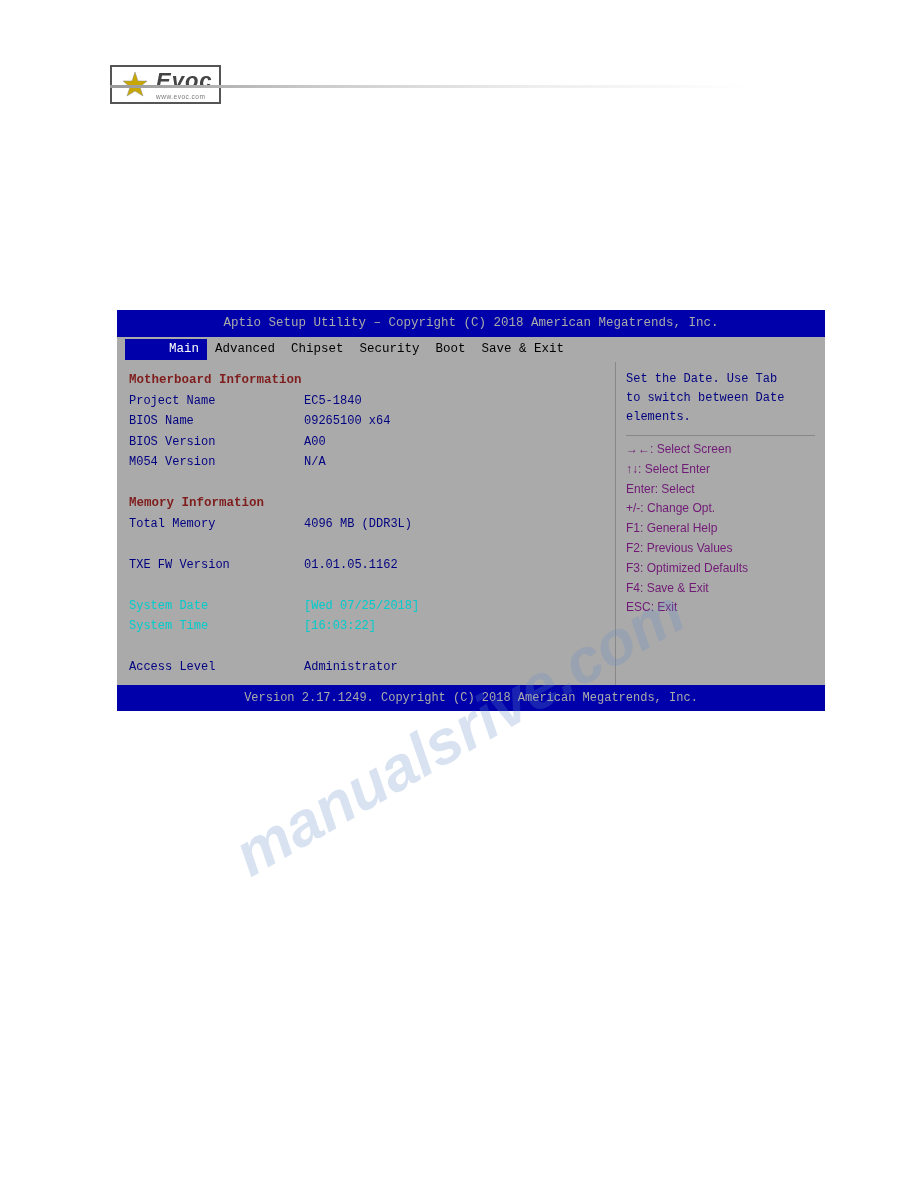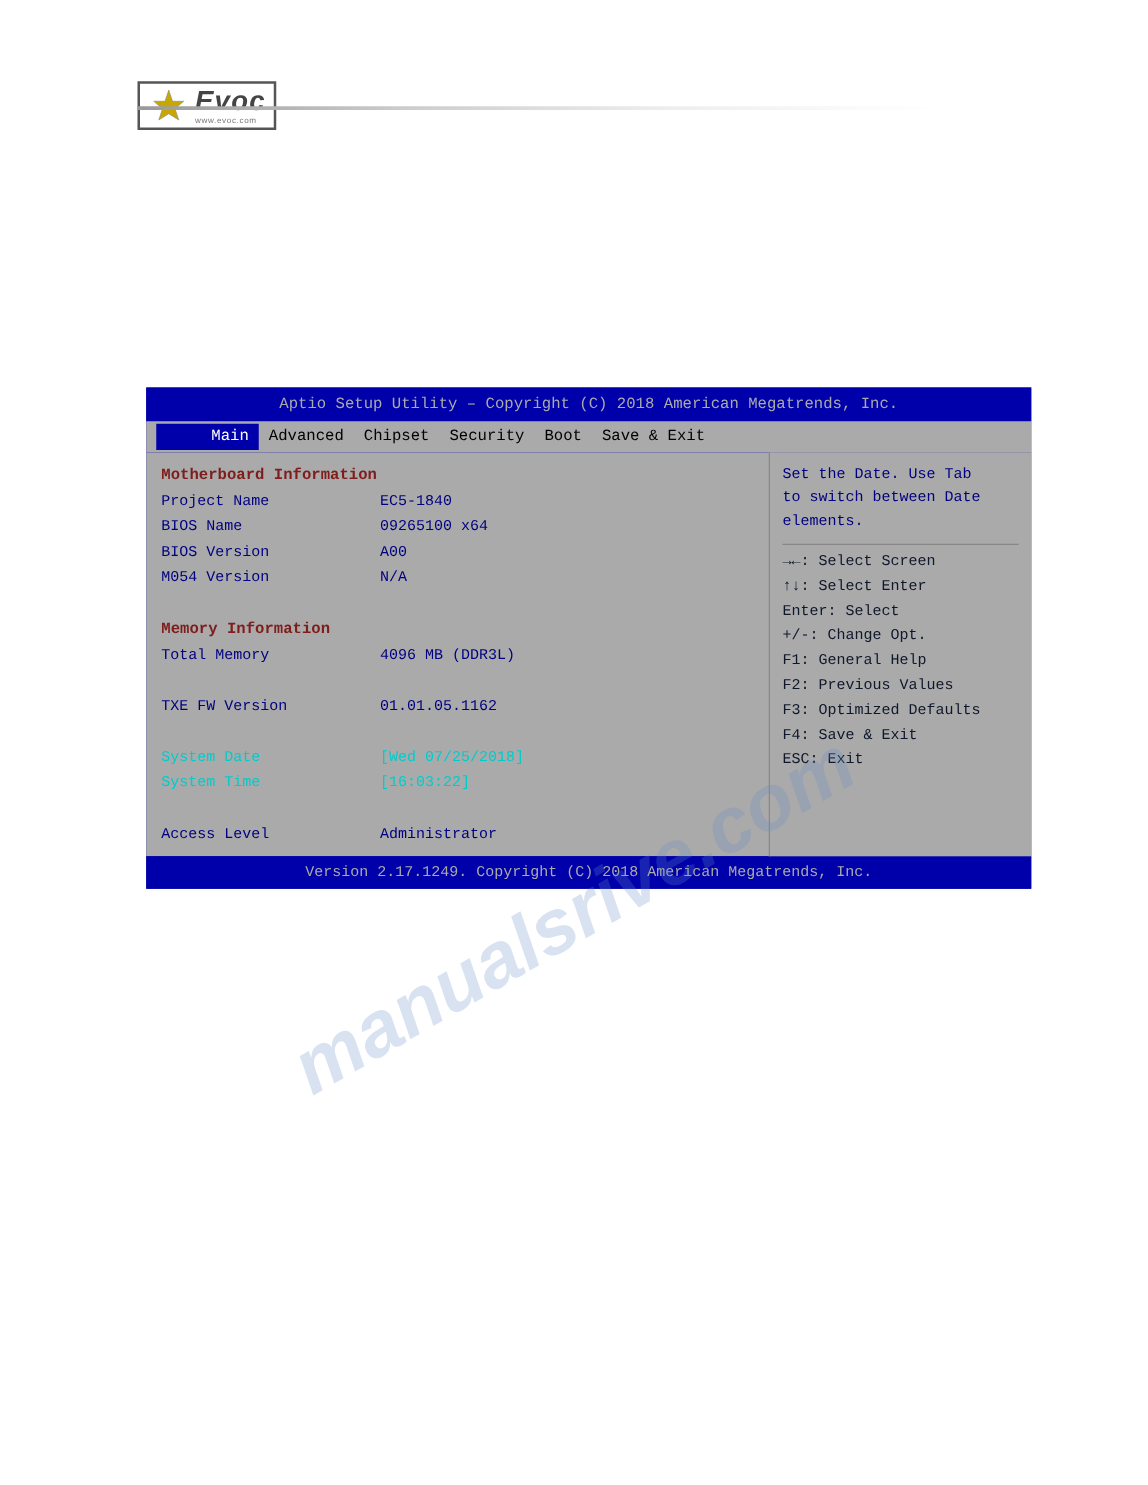--- a/index.html
+++ b/index.html
@@ -132,22 +132,22 @@
       color: #00cccc;
     }
     .bios-divider {
       border: none;
       border-top: 1px solid #888;
       margin: 4px 0;
     }
 
     
     .key-hint {
-      color: #0f172a;
-      font-family: Liberation Mono, monospace;
+      color: #701a75;
+      font-family: Liberation Sans, sans-serif;
       font-size: 12px;
       line-height: 1.65;
     }
 
     
     .bios-version {
       background: #0000aa;
       color: #aaaaaa;
       text-align: center;
       padding: 4px 20px;

